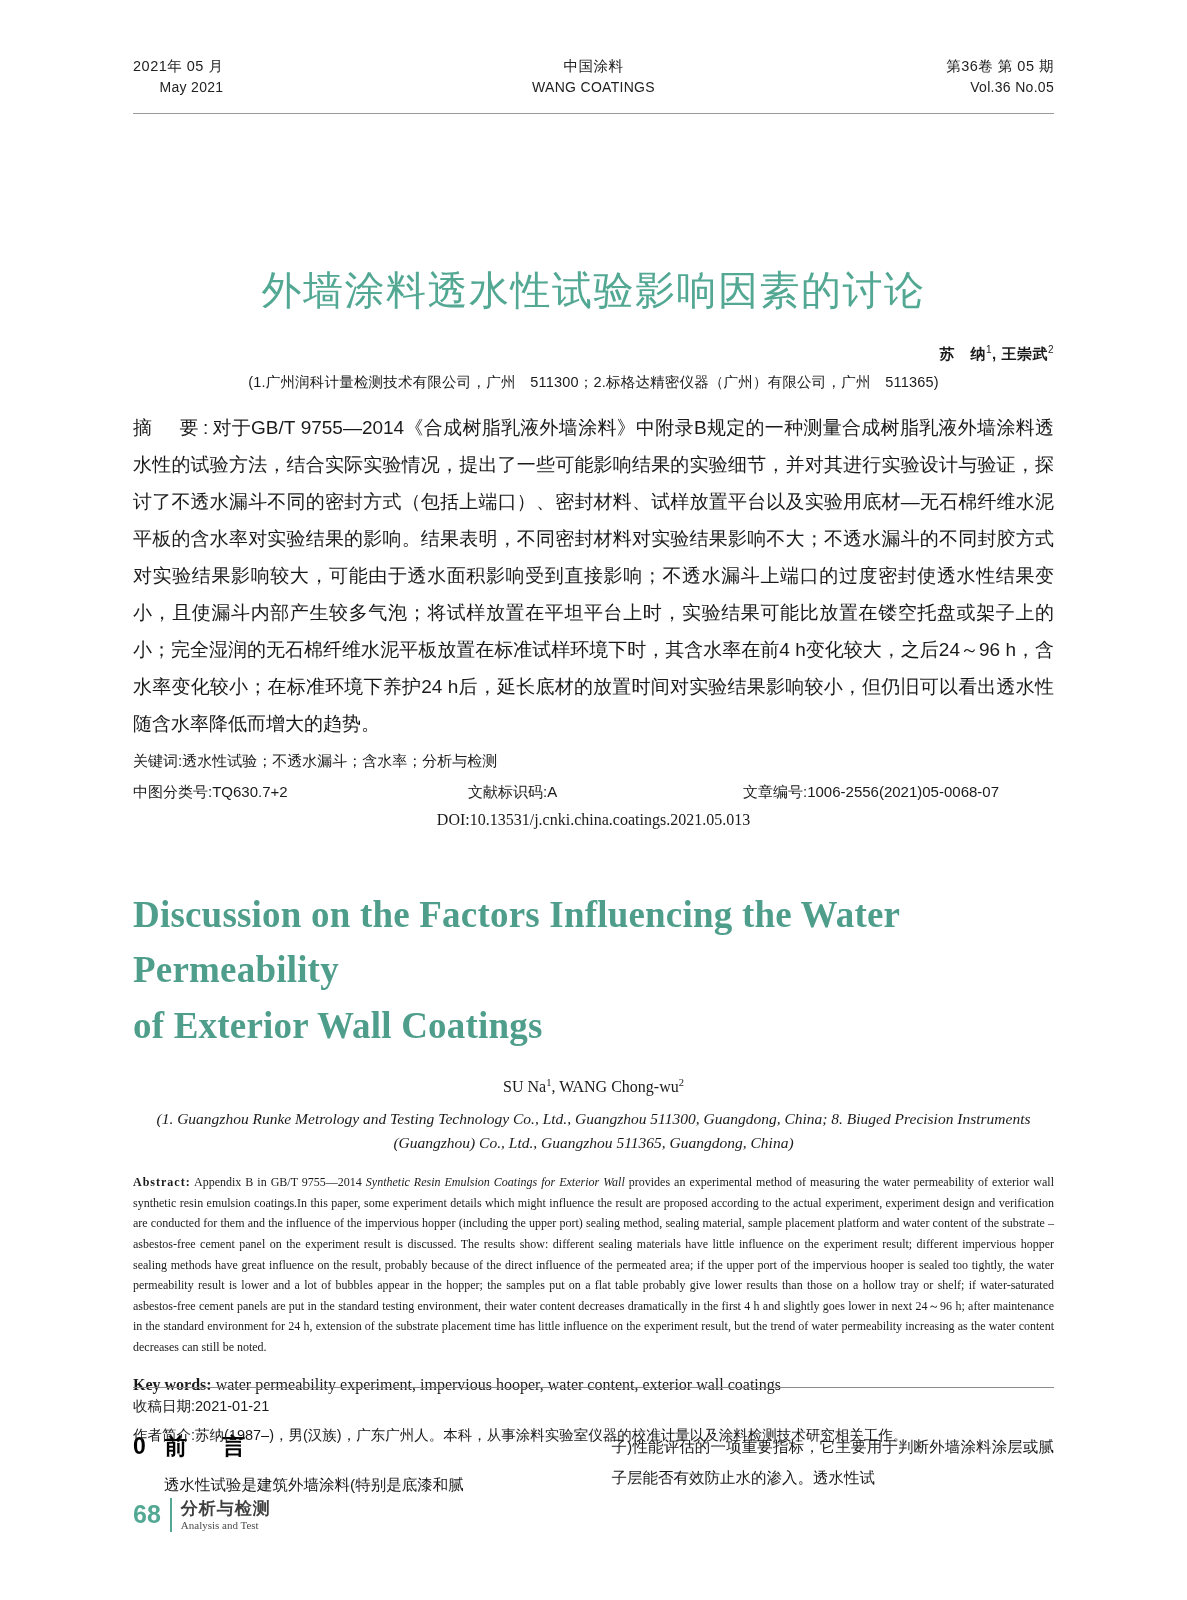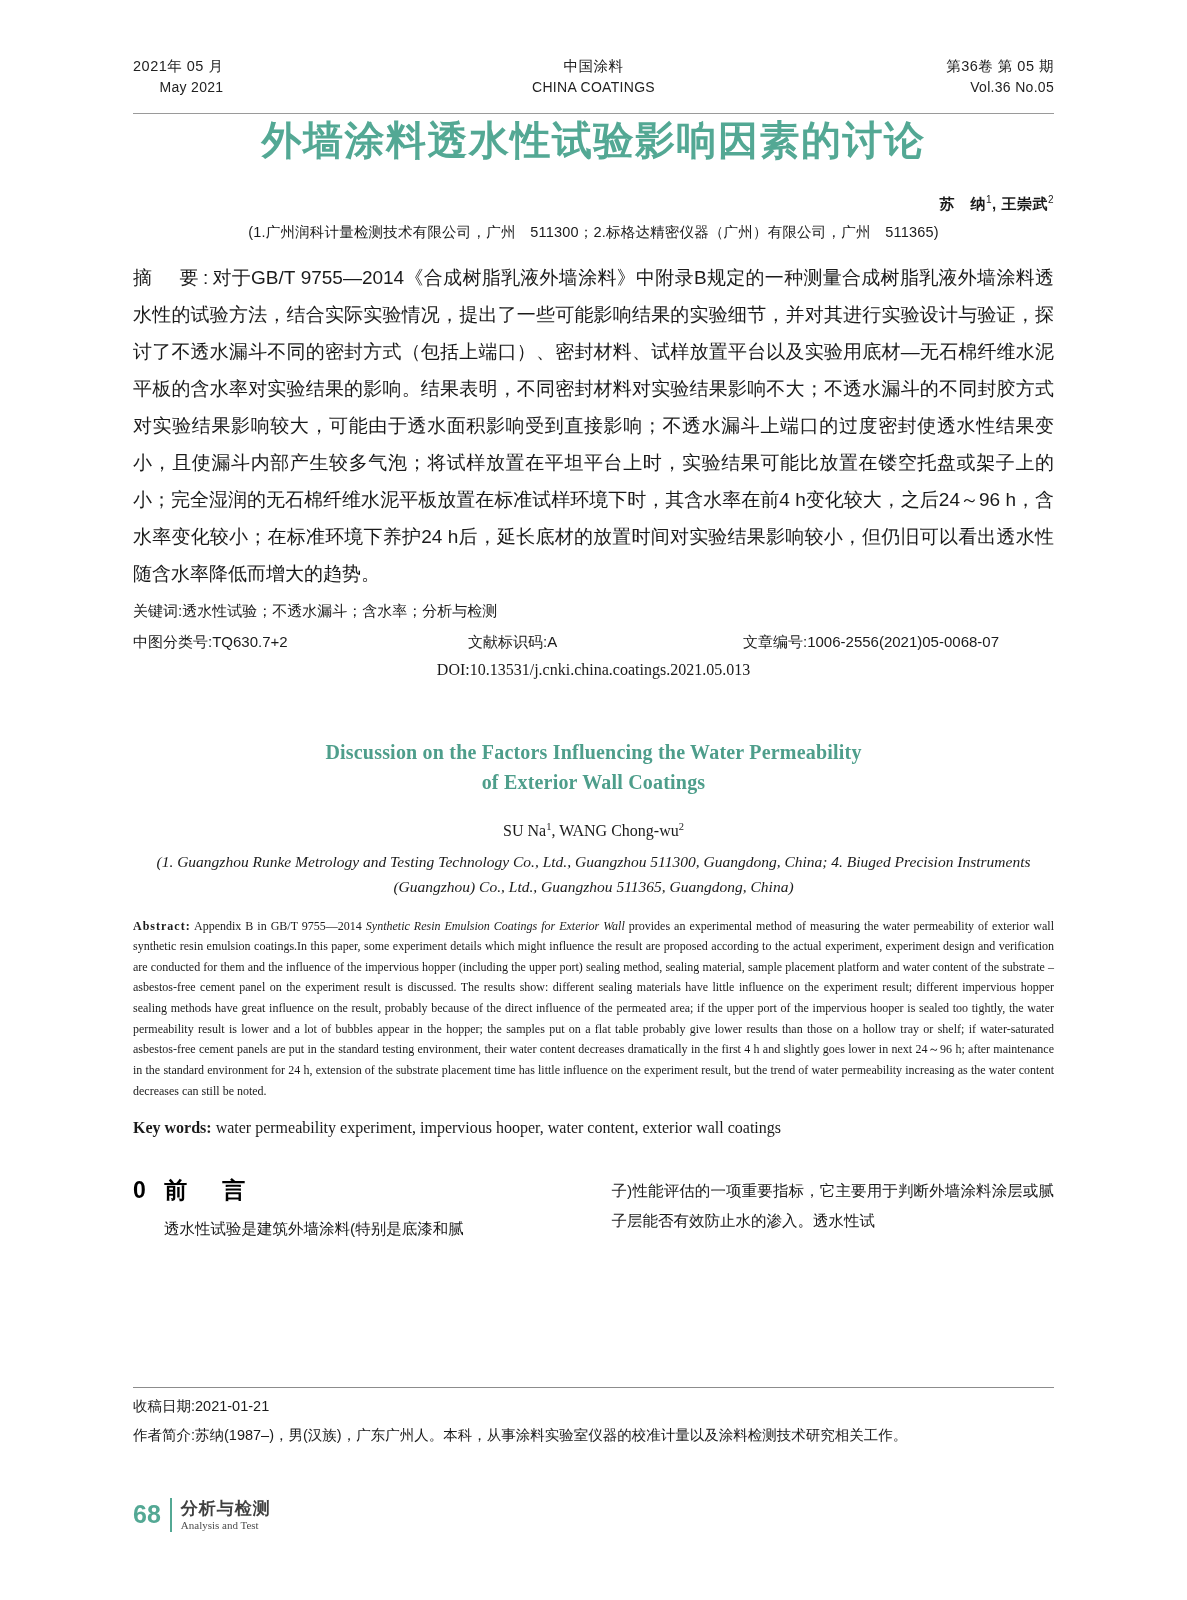--- a/index.html
+++ b/index.html
@@ -43,23 +43,24 @@
   .runhead .en { font-size: 14px; letter-spacing: .3px; }
   .runhead-rule {
     position: absolute;
     left: 133px; right: 133px;
     top: 113px;
     border-bottom: 1.1px solid #9a9a9a;
   }
 
   
   .cn-title {
-    text-align: center;
-    font-family: "Liberation Sans", sans-serif;
-    font-weight: bold;
+    margin-top: 150px;
+    text-align: center;
+    font-family: "Liberation Sans", sans-serif;
+    font-weight: normal;
     font-size: 40px;
     letter-spacing: 1.5px;
     color: #53a894;
   }
   .cn-authors {
     margin-top: 26px;
     text-align: right;
     font-family: "Liberation Sans", sans-serif;
     font-size: 15px;
     font-weight: bold;
@@ -106,24 +107,23 @@
   .cn-doi {
     font-family: "Liberation Serif", serif;
     font-size: 16px;
     margin-top: 2px;
     text-align: center;
   }
 
   
   .en-title {
     margin-top: 58px;
-    text-align: center;
-    font-family: "Liberation Serif", serif;
-    font-weight: bold;
-    font-size: 20px;
+    font-family: "Liberation Serif", serif;
+    font-weight: bold;
+    font-size: 37px;
     line-height: 1.5;
     color: #4e9e8b;
     letter-spacing: .2px;
   }
   .en-authors {
     margin-top: 24px;
     text-align: center;
     font-family: "Liberation Serif", serif;
     font-size: 16px;
   }
@@ -238,21 +238,21 @@
 
 <div class="page">
 
   <div class="runhead">
     <div class="cell left">
       <div class="cn">2021年 05 月</div>
       <div class="en">May 2021</div>
     </div>
     <div class="cell mid">
       <div class="cn">中国涂料</div>
-      <div class="en">CHINA COATINGS</div>
+      <div class="en">WANG COATINGS</div>
     </div>
     <div class="cell right">
       <div class="cn">第36卷  第 05 期</div>
       <div class="en">Vol.36  No.05</div>
     </div>
   </div>
   <div class="runhead-rule"></div>
 
   <div class="cn-title">外墙涂料透水性试验影响因素的讨论</div>
 
@@ -279,21 +279,21 @@
 
   <div class="en-title">
     <div>Discussion on the Factors Influencing the Water Permeability</div>
     <div>of Exterior Wall Coatings</div>
   </div>
 
   <div class="en-authors">
     <span>SU Na</span><sup>1</sup><span>, WANG Chong-wu</span><sup>2</sup>
   </div>
 
-  <div class="en-affil">(1. Guangzhou Runke Metrology and Testing Technology Co., Ltd., Guangzhou 511300, Guangdong, China; 4. Biuged Precision Instruments (Guangzhou) Co., Ltd., Guangzhou 511365, Guangdong, China)</div>
+  <div class="en-affil">(1. Guangzhou Runke Metrology and Testing Technology Co., Ltd., Guangzhou 511300, Guangdong, China; 8. Biuged Precision Instruments (Guangzhou) Co., Ltd., Guangzhou 511365, Guangdong, China)</div>
 
   <div class="en-abstract">
     <span class="lbl">Abstract:</span><span> Appendix B in GB/T 9755—2014 </span><em>Synthetic Resin Emulsion Coatings for Exterior Wall</em><span> provides an experimental method of measuring the water permeability of exterior wall synthetic resin emulsion coatings.In this paper, some experiment details which might influence the result are proposed according to the actual experiment, experiment design and verification are conducted for them and the influence of the impervious hopper (including the upper port) sealing method, sealing material, sample placement platform and water content of the substrate – asbestos-free cement panel on the experiment result is discussed. The results show: different sealing materials have little influence on the experiment result; different impervious hopper sealing methods have great influence on the result, probably because of the direct influence of the permeated area; if the upper port of the impervious hooper is sealed too tightly, the water permeability result is lower and a lot of bubbles appear in the hopper; the samples put on a flat table probably give lower results than those on a hollow tray or shelf; if water-saturated asbestos-free cement panels are put in the standard testing environment, their water content decreases dramatically in the first 4 h and slightly goes lower in next 24～96 h; after maintenance in the standard environment for 24 h, extension of the substrate placement time has little influence on the experiment result, but the trend of water permeability increasing as the water content decreases can still be noted.</span>
   </div>
 
   <div class="en-kw">
     <span class="lbl">Key words:</span><span> water permeability experiment, impervious hooper, water content, exterior wall coatings</span>
   </div>
 
   <div class="sec-head">

